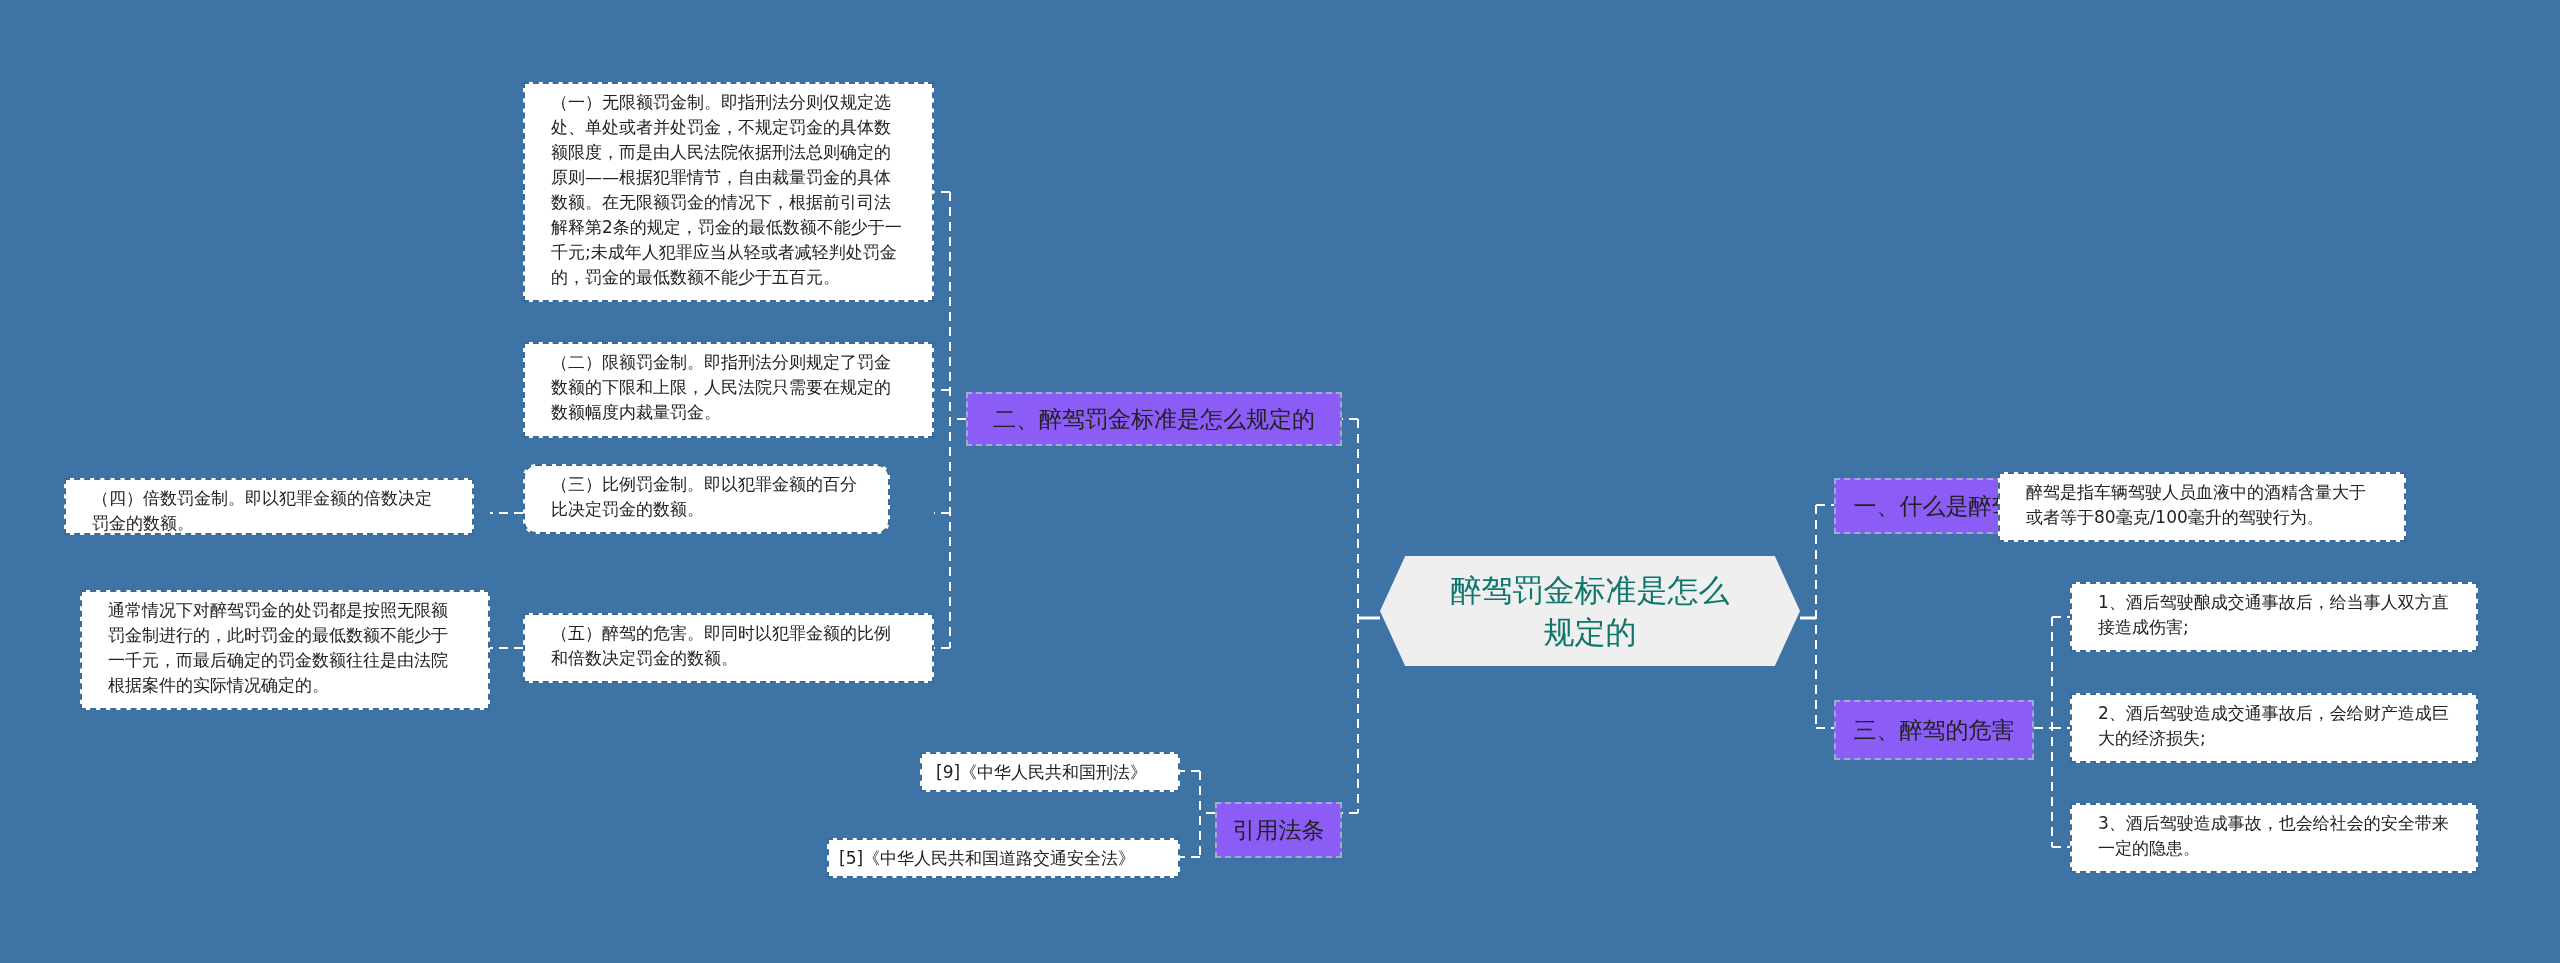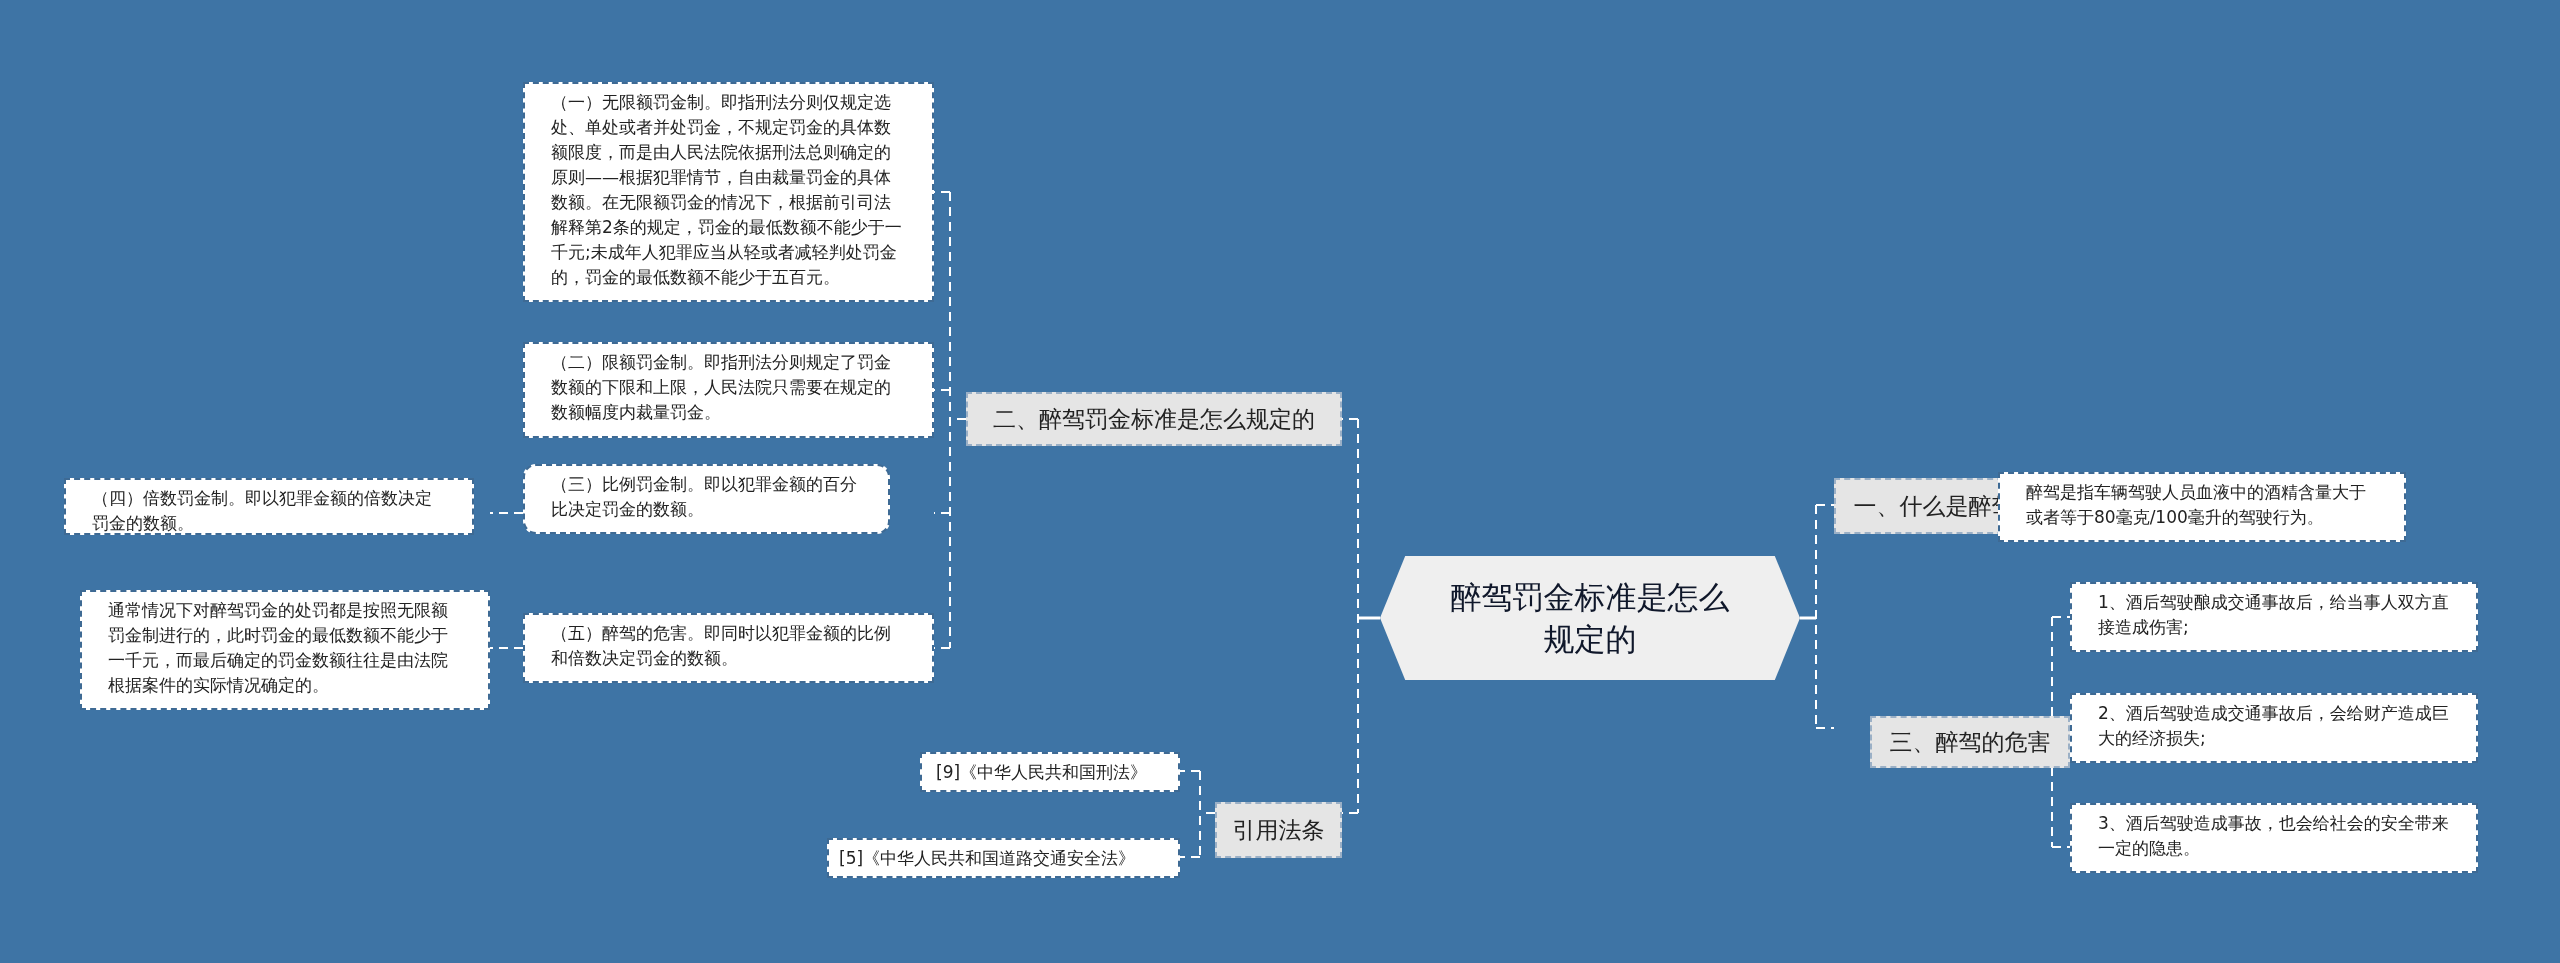--- a/index.html
+++ b/index.html
@@ -11,30 +11,30 @@
   }
   .node {
     position:absolute; box-sizing:border-box;
     border:2px dashed #3e6a94;
     background:#ffffff;
     font-size:17px; line-height:25px;
     padding:6px 26px;
     white-space:normal;
   }
   .node.l1 {
-    background:#e5e5e5; font-size:23px; line-height:30px;
+    background:#8b5cf6; font-size:23px; line-height:30px;
     display:flex; align-items:center; justify-content:center;
     padding:0 12px; white-space:nowrap; border-color:#9bb0c6;
   }
   .center {
-    position:absolute; left:1380px; top:556px; width:420px; height:124px;
+    position:absolute; left:1380px; top:556px; width:420px; height:110px;
     background:#efefef;
     clip-path:polygon(6% 0, 94% 0, 100% 50%, 94% 100%, 6% 100%, 0 50%);
     display:flex; align-items:center; justify-content:center;
-    font-size:31px; line-height:42px; text-align:center; color:#0f172a;
+    font-size:31px; line-height:42px; text-align:center; color:#0f766e;
     padding:0 60px; box-sizing:border-box;
   }
   svg.lines { position:absolute; left:0; top:0; }
   .ln { stroke:#ffffff; stroke-width:2; fill:none; stroke-dasharray:9 6; }
   .solid { stroke:#ffffff; stroke-width:3; fill:none; }
 </style>
 </head>
 <body>
 
 <svg class="lines" width="2560" height="963">
@@ -110,21 +110,21 @@
   <span>[5]《中华人民共和国道路交通安全法》</span>
 </div>
 
 <div class="node l1" style="left:1834px;top:478px;width:200px;height:56px;">
   <span>一、什么是醉驾</span>
 </div>
 <div class="node" style="left:1998px;top:472px;width:408px;height:70px;">
   <span>醉驾是指车辆驾驶人员血液中的酒精含量大于或者等于80毫克/100毫升的驾驶行为。</span>
 </div>
 
-<div class="node l1" style="left:1834px;top:716px;width:200px;height:52px;margin-left:36px;">
+<div class="node l1" style="left:1834px;top:700px;width:200px;height:60px;">
   <span>三、醉驾的危害</span>
 </div>
 <div class="node" style="left:2070px;top:582px;width:408px;height:70px;">
   <span>1、酒后驾驶酿成交通事故后，给当事人双方直接造成伤害;</span>
 </div>
 <div class="node" style="left:2070px;top:693px;width:408px;height:70px;">
   <span>2、酒后驾驶造成交通事故后，会给财产造成巨大的经济损失;</span>
 </div>
 <div class="node" style="left:2070px;top:803px;width:408px;height:70px;">
   <span>3、酒后驾驶造成事故，也会给社会的安全带来一定的隐患。</span>

